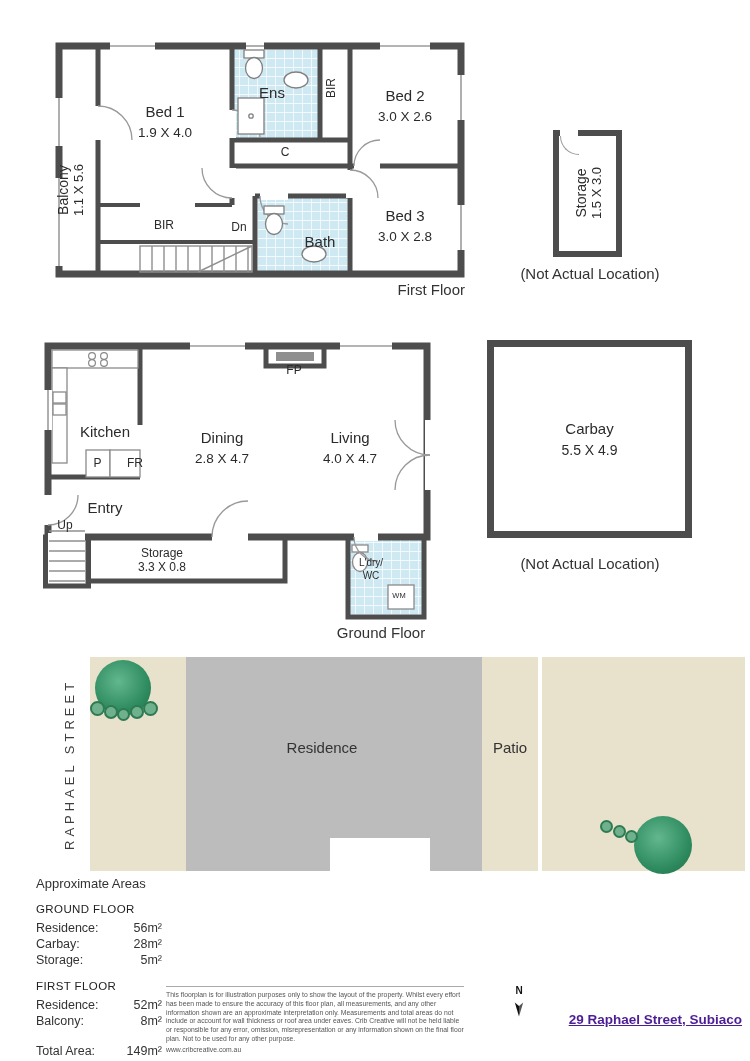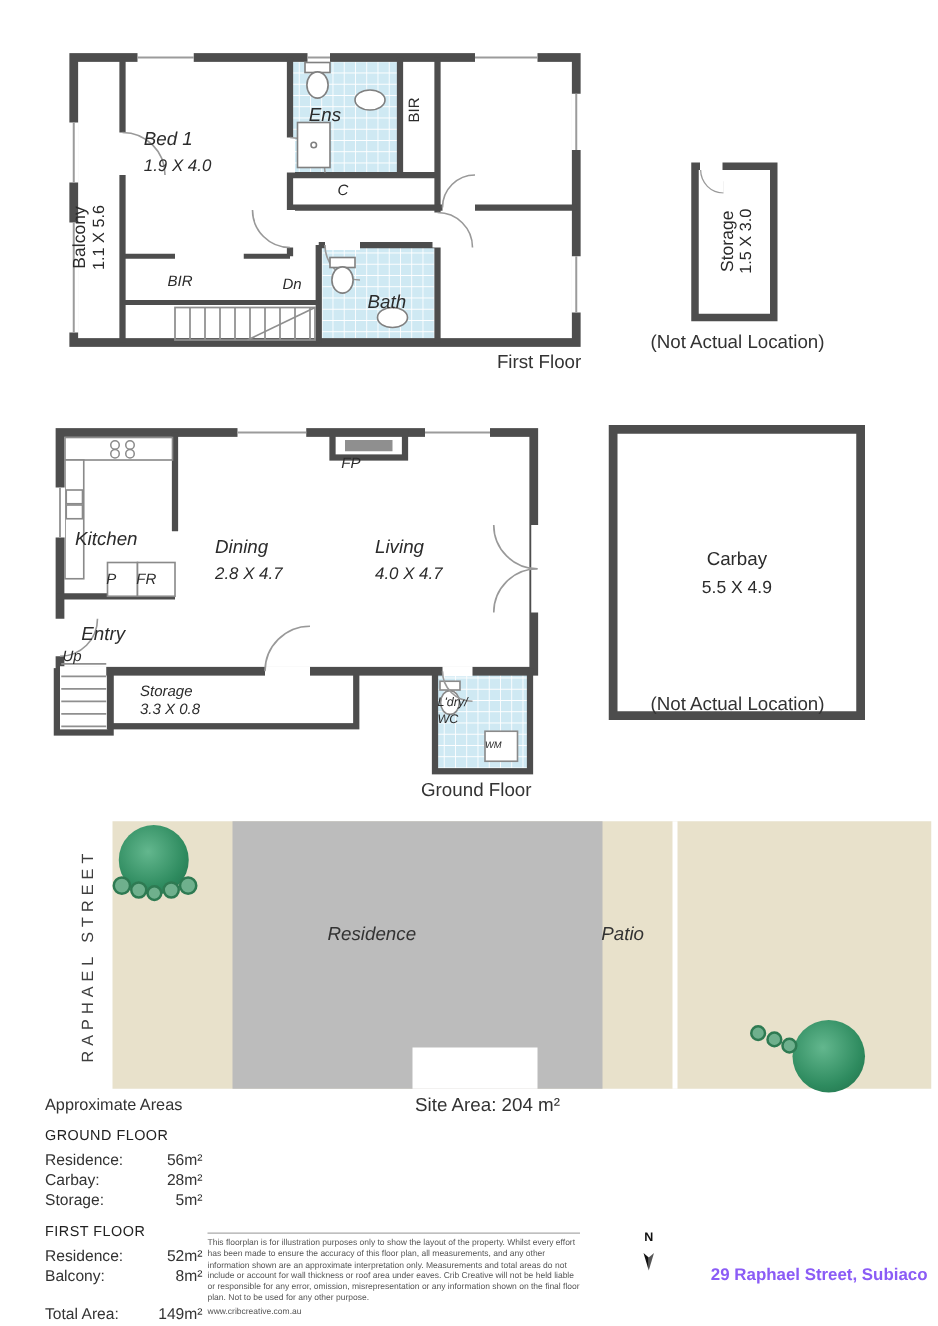--- a/index.html
+++ b/index.html
@@ -1,19 +1,19 @@
 <!DOCTYPE html>
 <html><head>
 <meta charset="utf-8">
 <style>
   html,body{margin:0;padding:0;background:#fff;}
   .page{position:relative;width:750px;height:1061px;background:#fff;overflow:hidden;
         font-family:"Liberation Sans",sans-serif;color:#2b2b2b;}
   svg.plan{position:absolute;}
-  .lbl{position:absolute;text-align:left;font-size:15px;line-height:21px;color:#2b2b2b;font-style:italic;}
+  .lbl{position:absolute;text-align:center;font-size:15px;line-height:21px;color:#2b2b2b;}
   .dim{font-size:13.5px;}
   .sm{font-size:12px;line-height:14px;}
   .xs{font-size:10px;line-height:12.5px;}
   .tiny{font-size:7.5px;line-height:9px;}
   .caption{position:absolute;font-size:15px;color:#333;}
   .vrot{position:absolute;display:flex;flex-direction:column;align-items:center;justify-content:center;
         transform:rotate(-90deg);}
   .vrot .v1{font-size:14px;line-height:16px;}
   .vrot .v2{font-size:13px;line-height:15px;}
   .vtext{position:absolute;writing-mode:vertical-rl;transform:rotate(180deg);text-align:center;}
@@ -35,21 +35,21 @@
   .areas .title{font-size:13px;margin-bottom:8px;}
   .areas .hd{font-size:11.5px;letter-spacing:.4px;margin:12px 0 5px;color:#222;}
   .areas .row{display:flex;justify-content:space-between;font-size:12.5px;line-height:16px;}
   .areas .total{margin-top:14px;}
   .disclaimer{position:absolute;left:166px;top:986px;width:298px;font-size:6.8px;line-height:8.8px;
               color:#555;border-top:1px solid #aaa;padding-top:4px;}
   .website{margin-top:2px;}
   .north{position:absolute;left:502px;top:985px;width:34px;text-align:center;color:#111;}
   .north .n{font-size:10px;font-weight:bold;line-height:11px;}
   .address{position:absolute;left:430px;top:1012px;width:312px;text-align:right;
-           font-size:13.5px;font-weight:bold;color:#8b5cf6;}
+           font-size:13.5px;font-weight:bold;color:#4c1d95;text-decoration:underline;}
 </style>
 </head>
 <body>
 
 <div class="page">
 
   <svg class="plan" style="left:50px;top:40px" width="420" height="245" viewBox="0 0 420 245">
     <defs>
       <pattern id="tileFF" width="9" height="9" patternUnits="userSpaceOnUse">
         <rect width="9" height="9" fill="#cfe9f3"></rect>
@@ -144,24 +144,32 @@
   <div class="vrot" style="left:5px;top:173px;width:130px;height:34px">
     <div class="v1">Balcony</div>
     <div class="v2">1.1 X 5.6</div>
   </div>
   <div class="lbl" style="left:115px;top:101px;width:100px">
     <div>Bed 1</div>
     <div class="dim">1.9 X 4.0</div>
   </div>
   <div class="lbl" style="left:247px;top:82px;width:50px">Ens</div>
   <div class="vtext sm" style="left:324px;top:57px;width:18px;height:62px">BIR</div>
+  <div class="lbl" style="left:355px;top:85px;width:100px">
+    <div>Bed 2</div>
+    <div class="dim">3.0 X 2.6</div>
+  </div>
   <div class="lbl sm" style="left:270px;top:145px;width:30px">C</div>
   <div class="lbl sm" style="left:134px;top:218px;width:60px">BIR</div>
   <div class="lbl sm" style="left:226px;top:220px;width:26px">Dn</div>
   <div class="lbl" style="left:294px;top:231px;width:52px">Bath</div>
+  <div class="lbl" style="left:355px;top:205px;width:100px">
+    <div>Bed 3</div>
+    <div class="dim">3.0 X 2.8</div>
+  </div>
   <div class="caption" style="left:315px;top:281px;width:150px;text-align:right">First Floor</div>
 
   <div class="box6" style="left:553px;top:130px;width:69px;height:127px"></div>
   <div class="gap" style="left:560px;top:128px;width:18px;height:9px"></div>
   <div class="arc-q" style="left:560px;top:136px;width:18px;height:18px"></div>
   <div class="vrot" style="left:526px;top:176px;width:124px;height:34px">
     <div class="v1">Storage</div>
     <div class="v2">1.5 X 3.0</div>
   </div>
   <div class="caption" style="left:497px;top:265px;width:186px;text-align:center">(Not Actual Location)</div>
@@ -259,21 +267,21 @@
     <div>Storage</div>
     <div>3.3 X 0.8</div>
   </div>
   <div class="lbl xs" style="left:350px;top:557px;width:42px">
     <div>L'dry/</div>
     <div>WC</div>
   </div>
   <div class="lbl tiny" style="left:388px;top:591px;width:22px">WM</div>
   <div class="caption" style="left:306px;top:624px;width:150px;text-align:center">Ground Floor</div>
 
-  <div class="box" style="left:487px;top:340px;width:205px;height:236px">
+  <div class="box" style="left:487px;top:340px;width:205px;height:198px">
     <div class="carbay-inner">
       <div style="font-size:15px">Carbay</div>
       <div style="font-size:14px">5.5 X 4.9</div>
     </div>
   </div>
   <div class="caption" style="left:497px;top:555px;width:186px;text-align:center">(Not Actual Location)</div>
 
   <div class="site-bg" style="left:90px;top:657px;width:655px;height:214px"></div>
   <div class="residence-block" style="left:186px;top:657px;width:296px;height:214px">
     <div class="notch" style="left:144px;top:181px;width:100px;height:33px"></div>
@@ -287,21 +295,20 @@
   <div class="bush" style="left:130px;top:705px;width:14px;height:14px"></div>
   <div class="bush" style="left:143px;top:701px;width:15px;height:15px"></div>
   <div class="tree" style="left:634px;top:816px;width:58px;height:58px"></div>
   <div class="bush" style="left:600px;top:820px;width:13px;height:13px"></div>
   <div class="bush" style="left:613px;top:825px;width:13px;height:13px"></div>
   <div class="bush" style="left:625px;top:830px;width:13px;height:13px"></div>
 
   <div class="vtext" style="left:62px;top:658px;width:24px;height:212px;font-size:13px;letter-spacing:4px;color:#3e3e3e">RAPHAEL STREET</div>
   <div class="lbl" style="left:262px;top:737px;width:120px;color:#333">Residence</div>
   <div class="lbl" style="left:481px;top:737px;width:58px;color:#333">Patio</div>
-  <div class="caption" style="left:240px;top:876px;width:300px;text-align:center">Site Area: 204 m²</div>
 
   <div class="areas">
     <div class="title">Approximate Areas</div>
     <div class="hd">GROUND FLOOR</div>
     <div class="row">
       <span>Residence:</span>
       <span>56m²</span>
     </div>
     <div class="row">
       <span>Carbay:</span>

